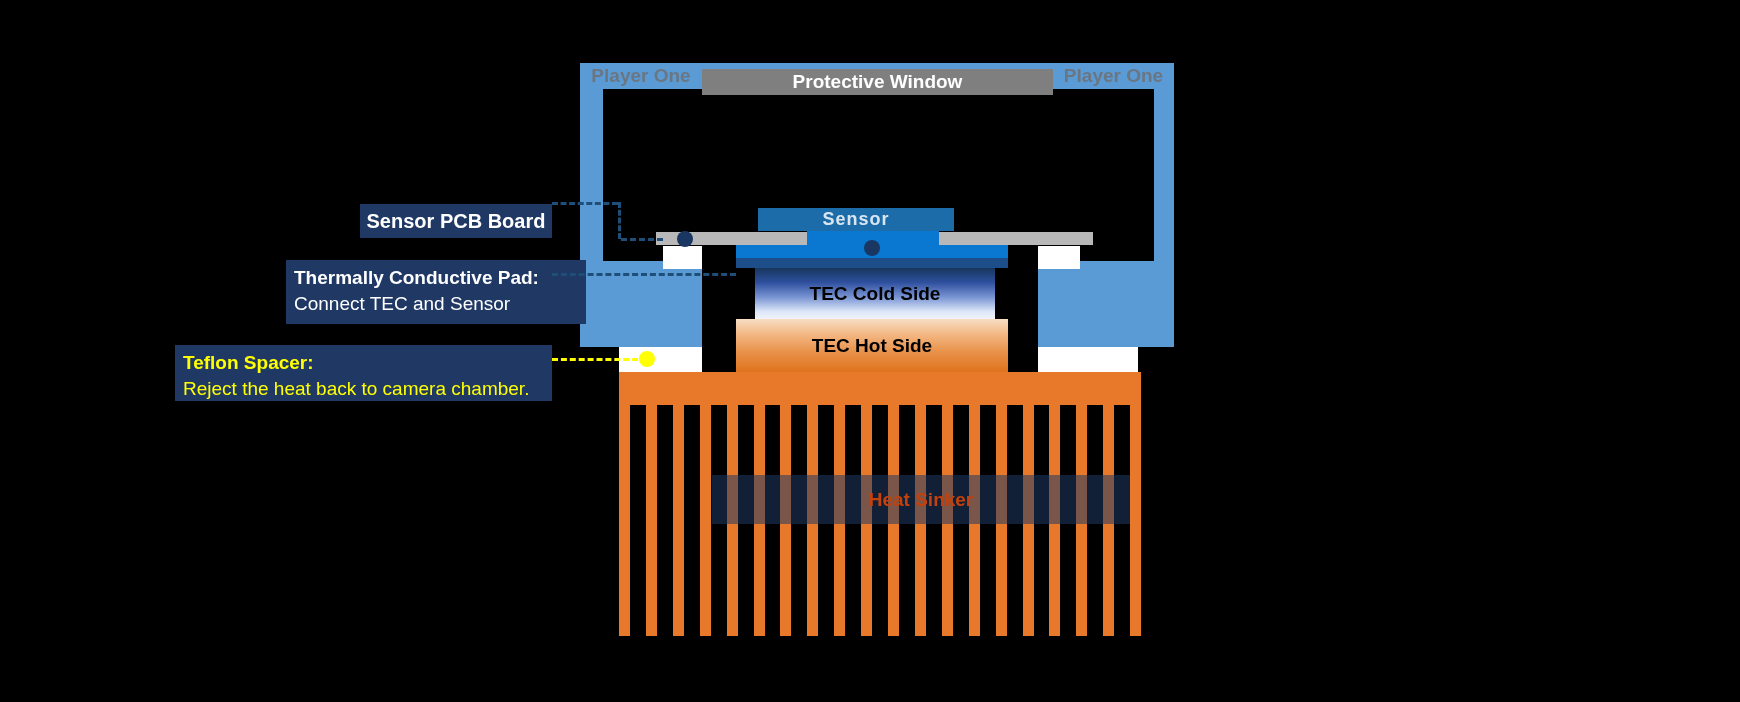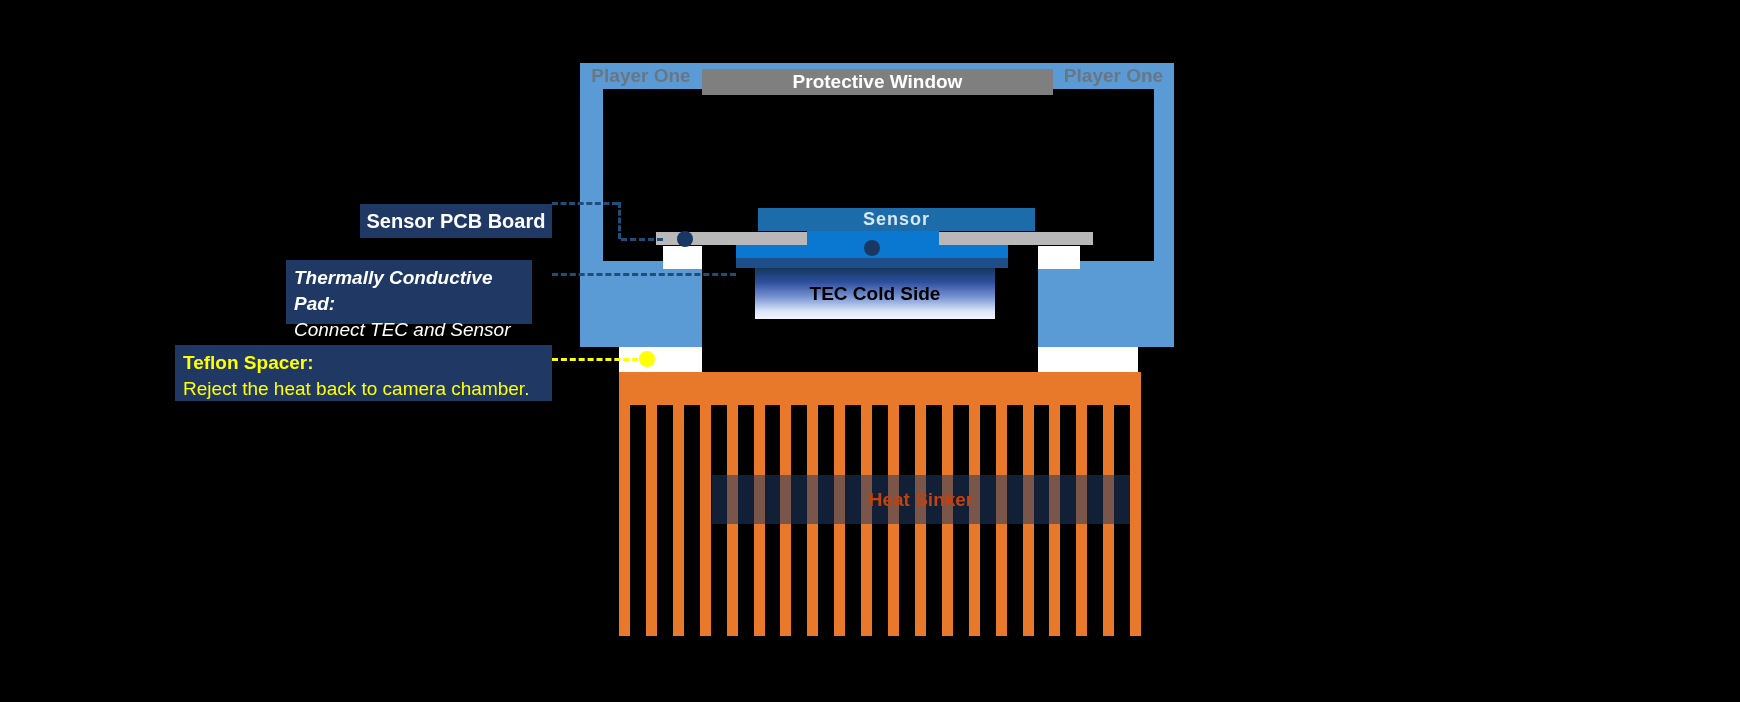--- a/index.html
+++ b/index.html
@@ -24,21 +24,21 @@
   
   .spacer-top-left{left:663px;top:246px;width:39px;height:23px;background:#ffffff;}
   .spacer-top-right{left:1038px;top:246px;width:42px;height:23px;background:#ffffff;}
   .spacer-bottom-left{left:619px;top:347px;width:83px;height:25px;background:#ffffff;}
   .spacer-bottom-right{left:1038px;top:347px;width:100px;height:25px;background:#ffffff;}
 
   
   .pcb-left{left:656px;top:232px;width:151px;height:13px;background:#b8b8b8;}
   .pcb-right{left:939px;top:232px;width:154px;height:13px;background:#b8b8b8;}
   .sensor-chip{left:807px;top:231px;width:132px;height:15px;background:#0a78d1;}
-  .sensor-label-box{left:758px;top:208px;width:277px;height:23px;background:#1b6ca8;display:flex;align-items:center;justify-content:center;
+  .sensor-label-box{left:758px;top:208px;width:196px;height:23px;background:#1b6ca8;display:flex;align-items:center;justify-content:center;
     color:#d9e6f2;font-weight:bold;font-size:18px;letter-spacing:1px;}
   .sensor-body{left:736px;top:245px;width:272px;height:13px;background:#0a78d1;}
   .conductive-pad{left:736px;top:258px;width:272px;height:10px;background:#1d4e89;}
 
   .tec-cold{left:736px;top:268px;width:240px;height:51px;display:flex;align-items:center;justify-content:center;
     background:linear-gradient(180deg,#16365c 0%,#2e4f9e 28%,#7b96d4 58%,#dce6f8 85%,#f2f4fa 100%);
     color:#000;font-weight:bold;font-size:19px;margin-left:19px;}
   .tec-hot{left:736px;top:319px;width:272px;height:53px;display:flex;align-items:center;justify-content:center;
     background:linear-gradient(180deg,#f7ddc4 0%,#f2b47e 32%,#e8924a 62%,#e0731d 100%);
     color:#000;font-weight:bold;font-size:19px;}
@@ -47,21 +47,21 @@
   .heatsink-base{left:619px;top:372px;width:522px;height:33px;background:#e8782a;}
   .heatsink-fins{left:619px;top:405px;width:522px;height:231px;
     background:repeating-linear-gradient(to right,#e8782a 0px,#e8782a 11px,transparent 11px,transparent 26.9px);}
   .heatsink-label{left:712px;top:475px;width:418px;height:49px;background:rgba(31,56,100,0.55);
     display:flex;align-items:center;justify-content:center;color:#c2410c;font-weight:bold;font-size:19px;}
 
   
   .callout{background:#1f3864;color:#ffffff;margin-top:18px;}
   .callout-pcb{left:360px;top:186px;width:192px;height:34px;display:flex;align-items:center;justify-content:center;
     font-weight:bold;font-size:20px;}
-  .callout-pad{left:286px;top:242px;width:246px;height:64px;padding:5px 0 0 8px;font-size:19px;line-height:26px;font-style:italic;}
+  .callout-pad{left:286px;top:242px;width:300px;height:64px;padding:5px 0 0 8px;font-size:19px;line-height:26px;}
   .callout-teflon{left:175px;top:327px;width:377px;height:56px;padding:5px 0 0 8px;font-size:19px;line-height:26px;color:#ffff00;}
   .callout .title{font-weight:bold;display:block;}
   .callout .desc{font-weight:normal;display:block;}
 
   
   .l1a{left:552px;top:202px;width:66px;height:0;border-top:3px dashed #1f4e79;}
   .l1b{left:618px;top:202px;width:0;height:37px;border-left:3px dashed #1f4e79;}
   .l1c{left:621px;top:238px;width:42px;height:0;border-top:3px dashed #1f4e79;}
   .l2{left:552px;top:273px;width:184px;height:0;border-top:3px dashed #1f4e79;}
   .l3{left:552px;top:358px;width:95px;height:0;border-top:3px dashed #ffff00;}
@@ -90,20 +90,21 @@
   <div class="spacer-bottom-right"></div>
 
   <div class="pcb-left"></div>
   <div class="pcb-right"></div>
   <div class="sensor-chip"></div>
   <div class="sensor-label-box">Sensor</div>
   <div class="sensor-body"></div>
   <div class="conductive-pad"></div>
 
   <div class="tec-cold">TEC Cold Side</div>
+  <div class="tec-hot">TEC Hot Side</div>
 
   <div class="heatsink-base"></div>
   <div class="heatsink-fins"></div>
   <div class="heatsink-label">Heat Sinker</div>
 
   <div class="callout callout-pcb">
     <span class="title">Sensor PCB Board</span>
   </div>
   <div class="callout callout-pad">
     <span class="title">Thermally Conductive Pad:</span>

